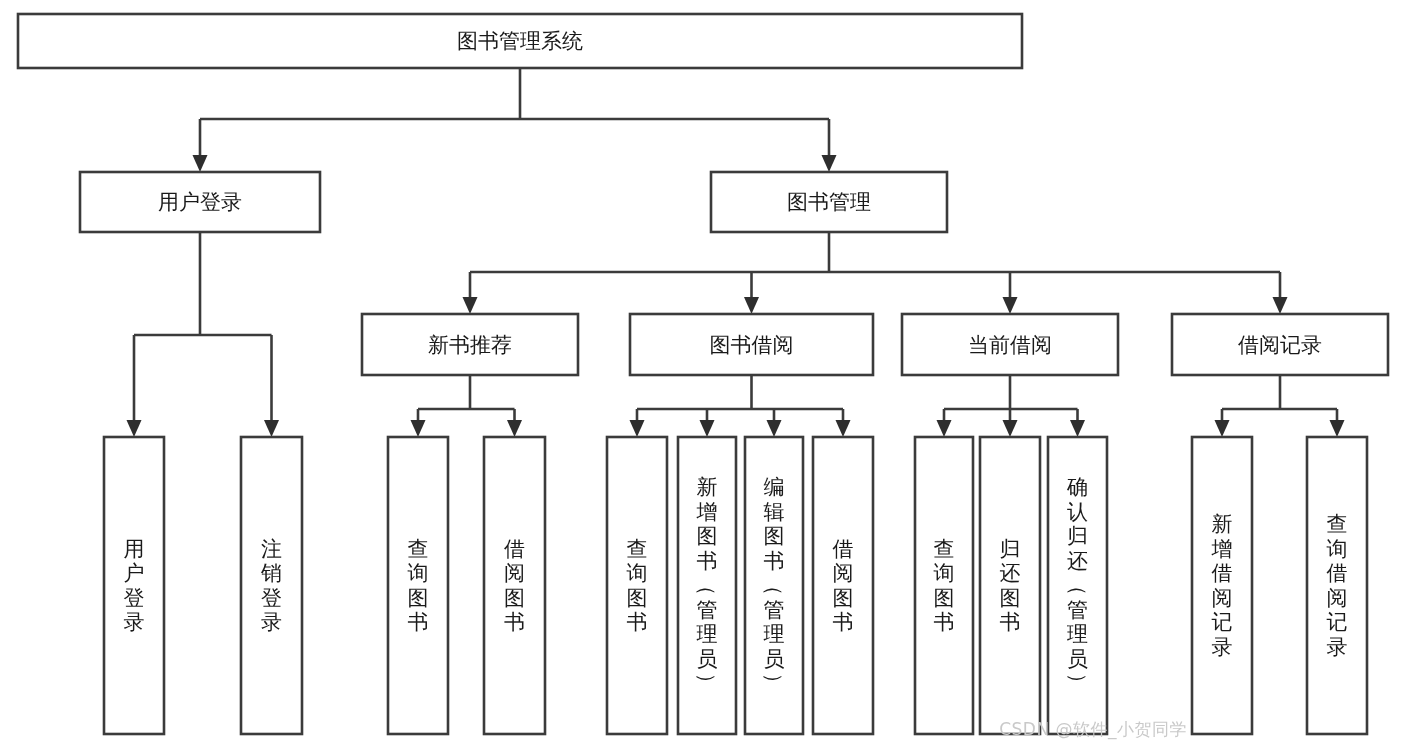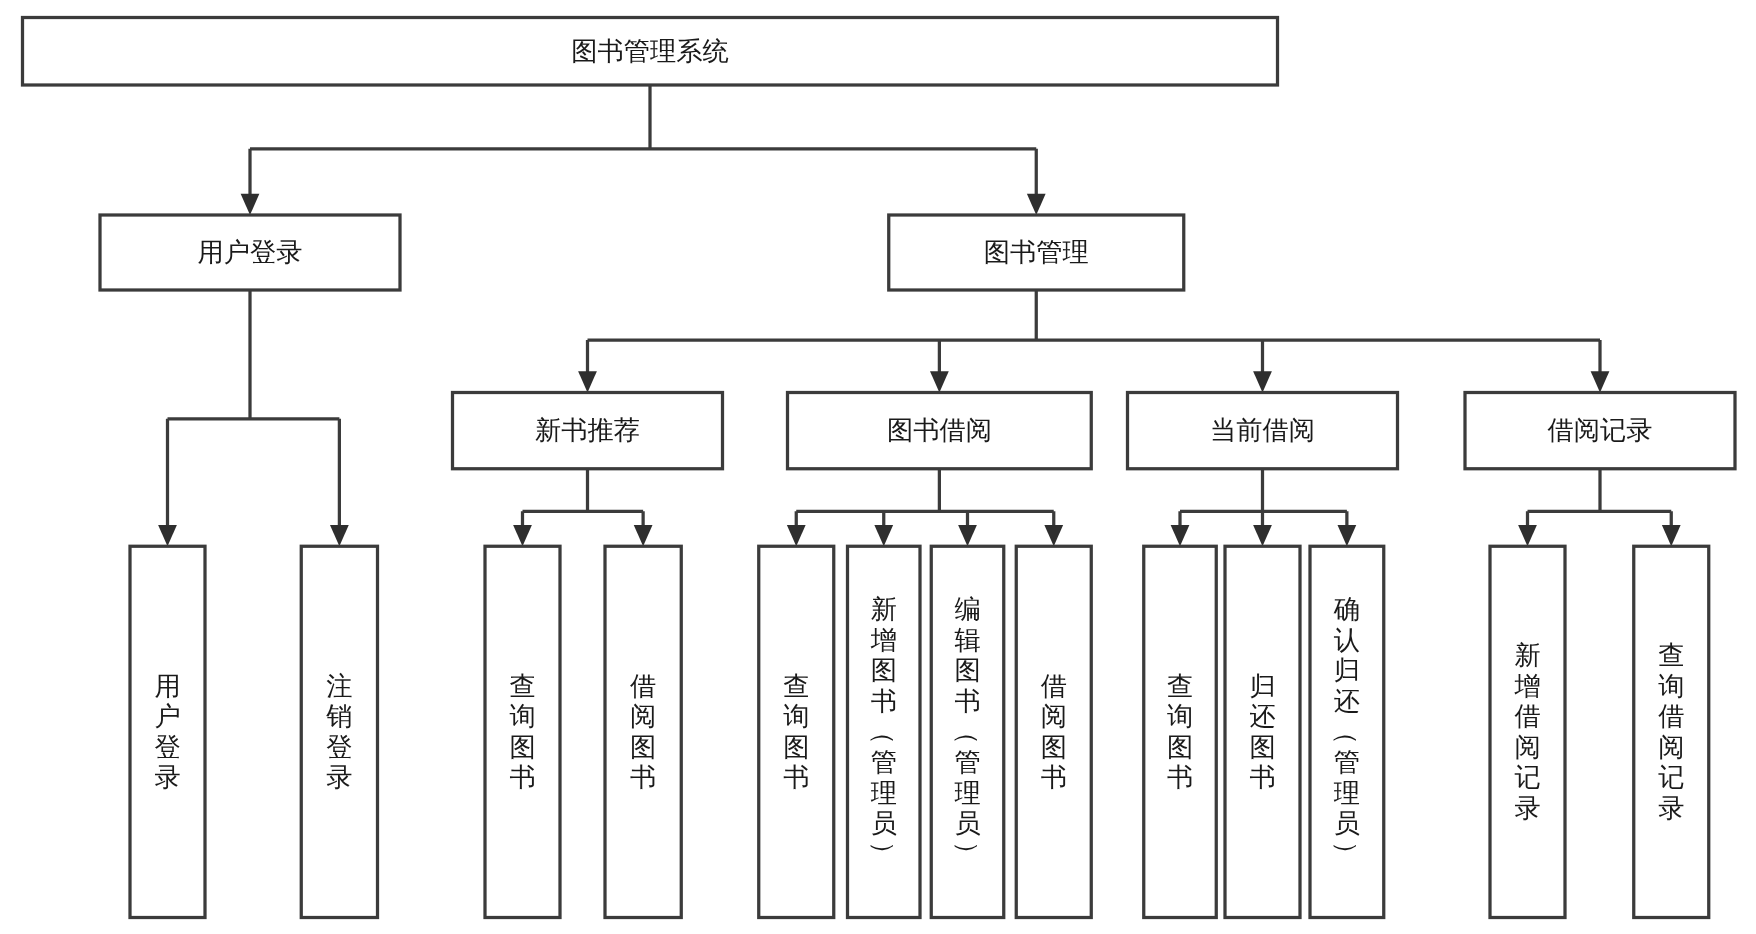--- a/index.html
+++ b/index.html
@@ -305,13 +305,14 @@
             <text x="1337" y="555.61" class="node-label-v" text-anchor="middle">询</text>
             <text x="1337" y="580.11" class="node-label-v" text-anchor="middle">借</text>
             <text x="1337" y="604.61" class="node-label-v" text-anchor="middle">阅</text>
             <text x="1337" y="629.11" class="node-label-v" text-anchor="middle">记</text>
             <text x="1337" y="653.61" class="node-label-v" text-anchor="middle">录</text>
           </g>
         </g>
       </g>
   </svg>
 
+  <div class="watermark-text">CSDN @软件_小贺同学</div>
 </div>
 
 </body></html>

